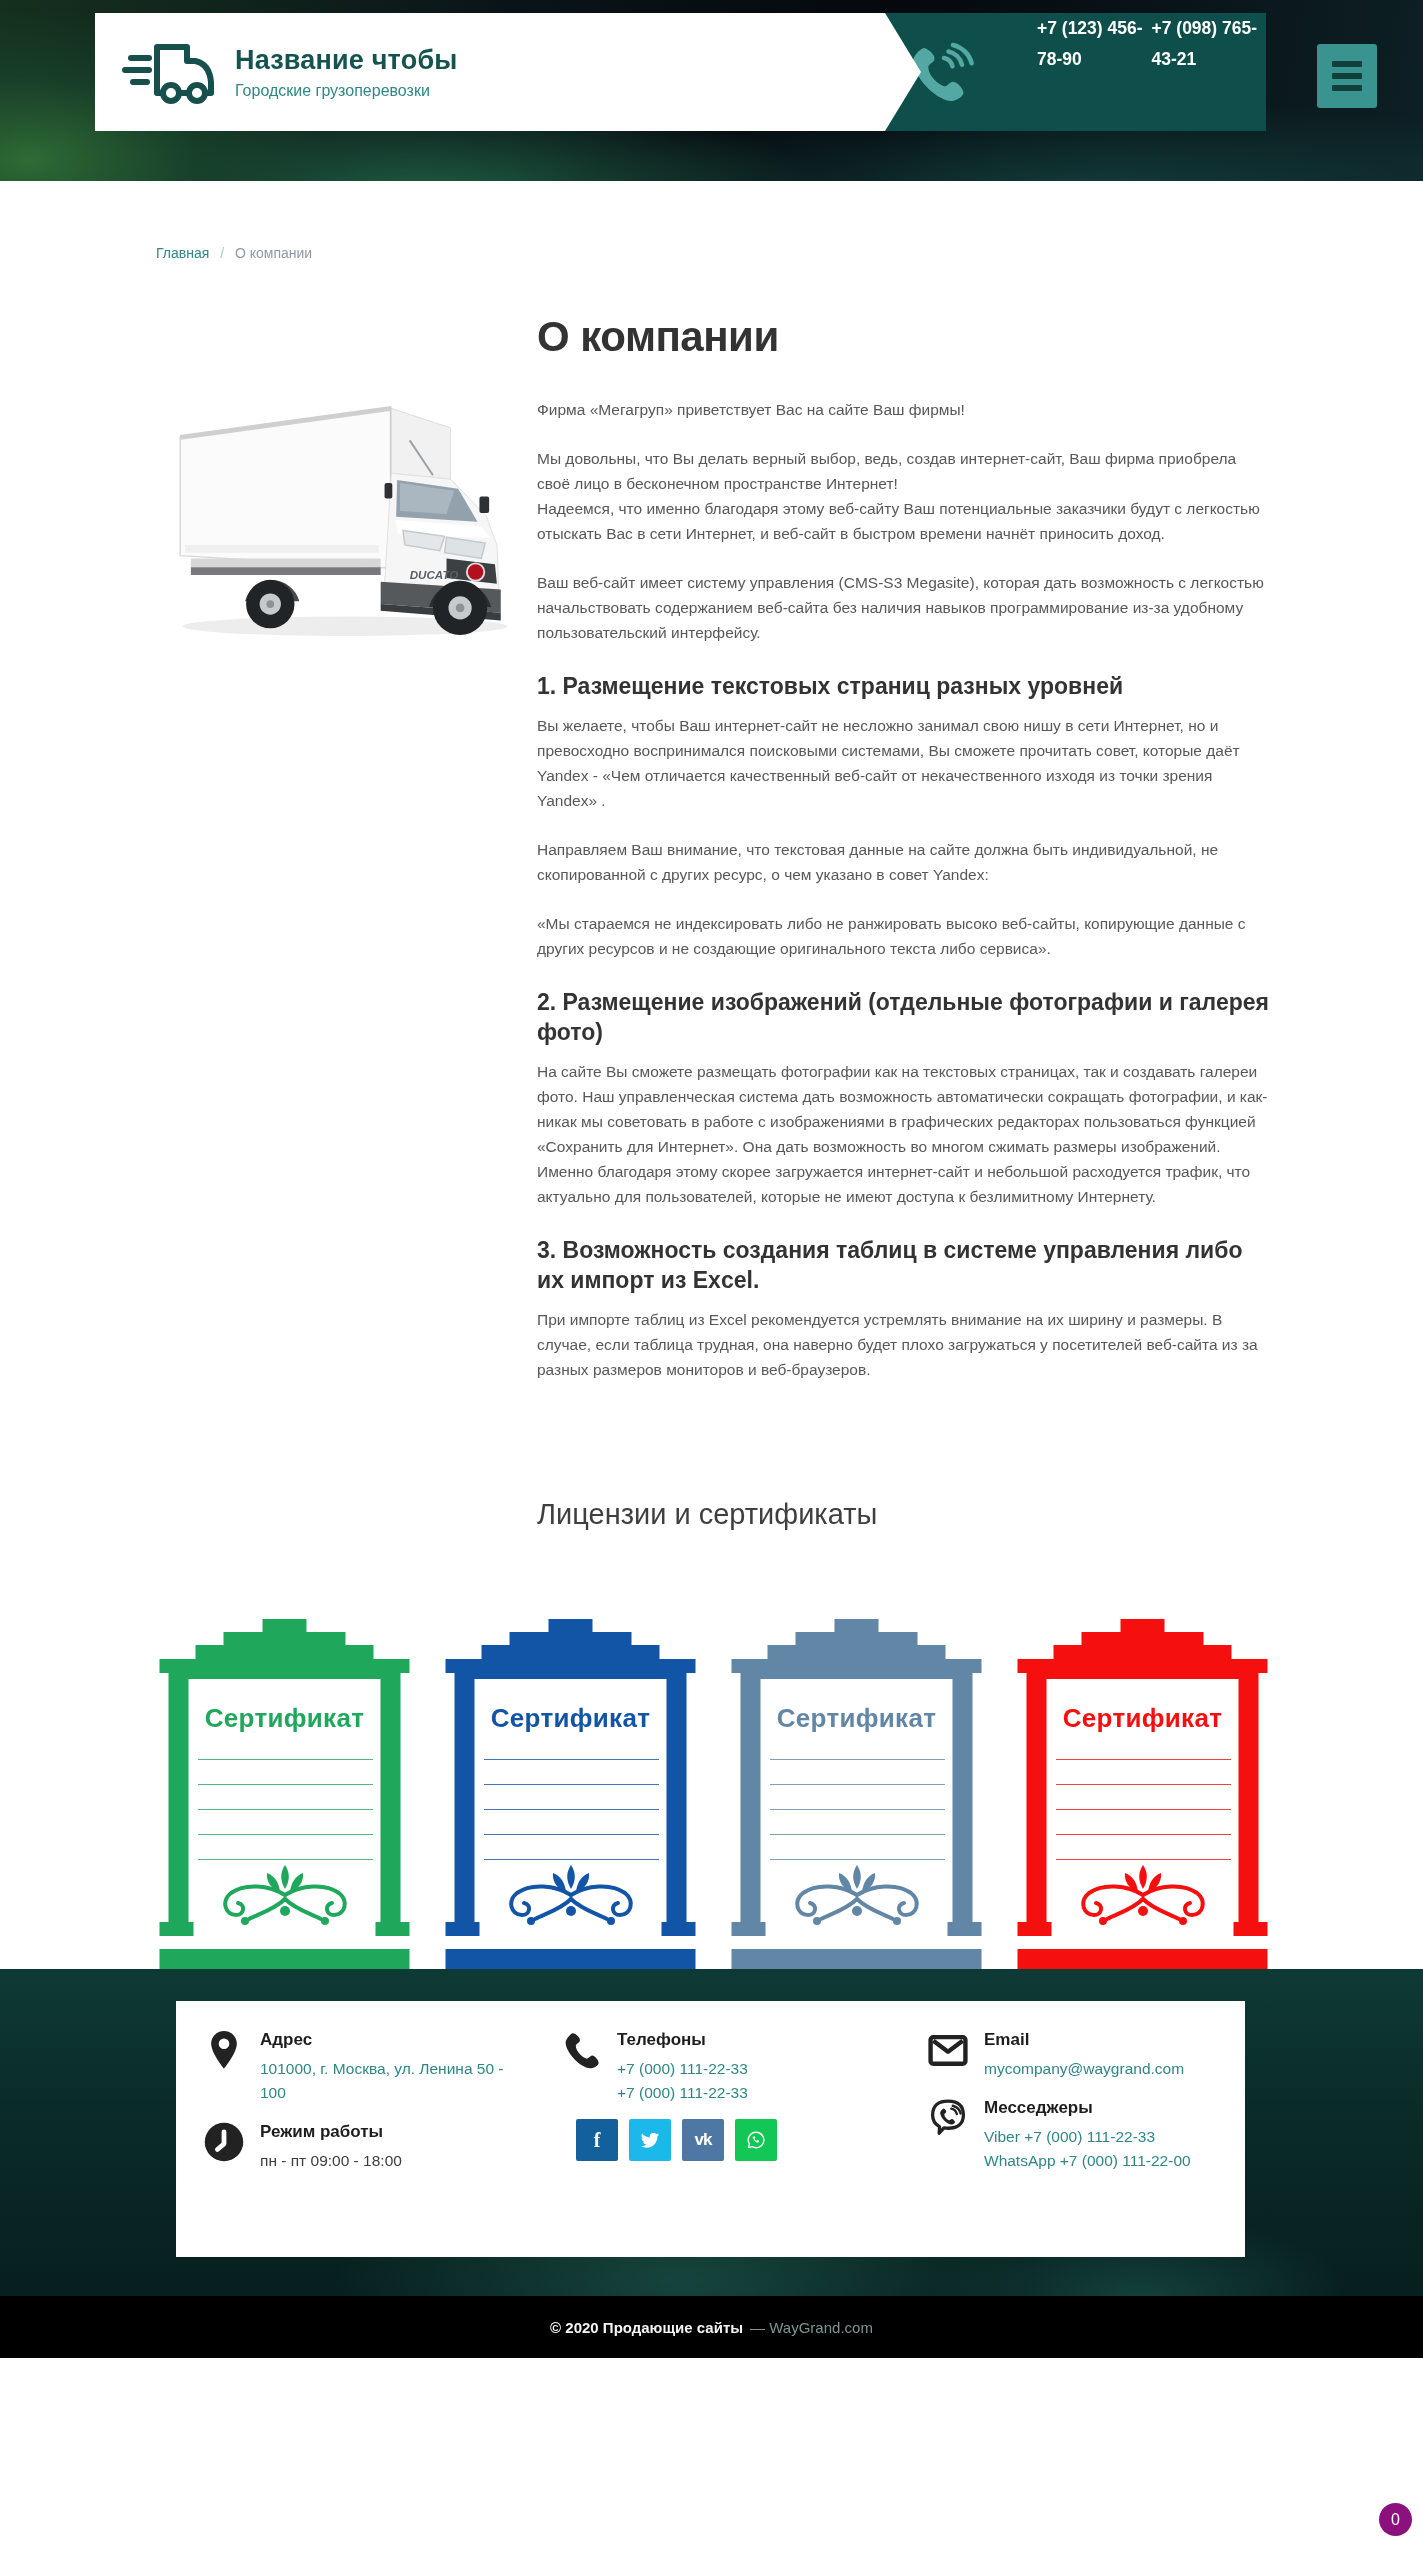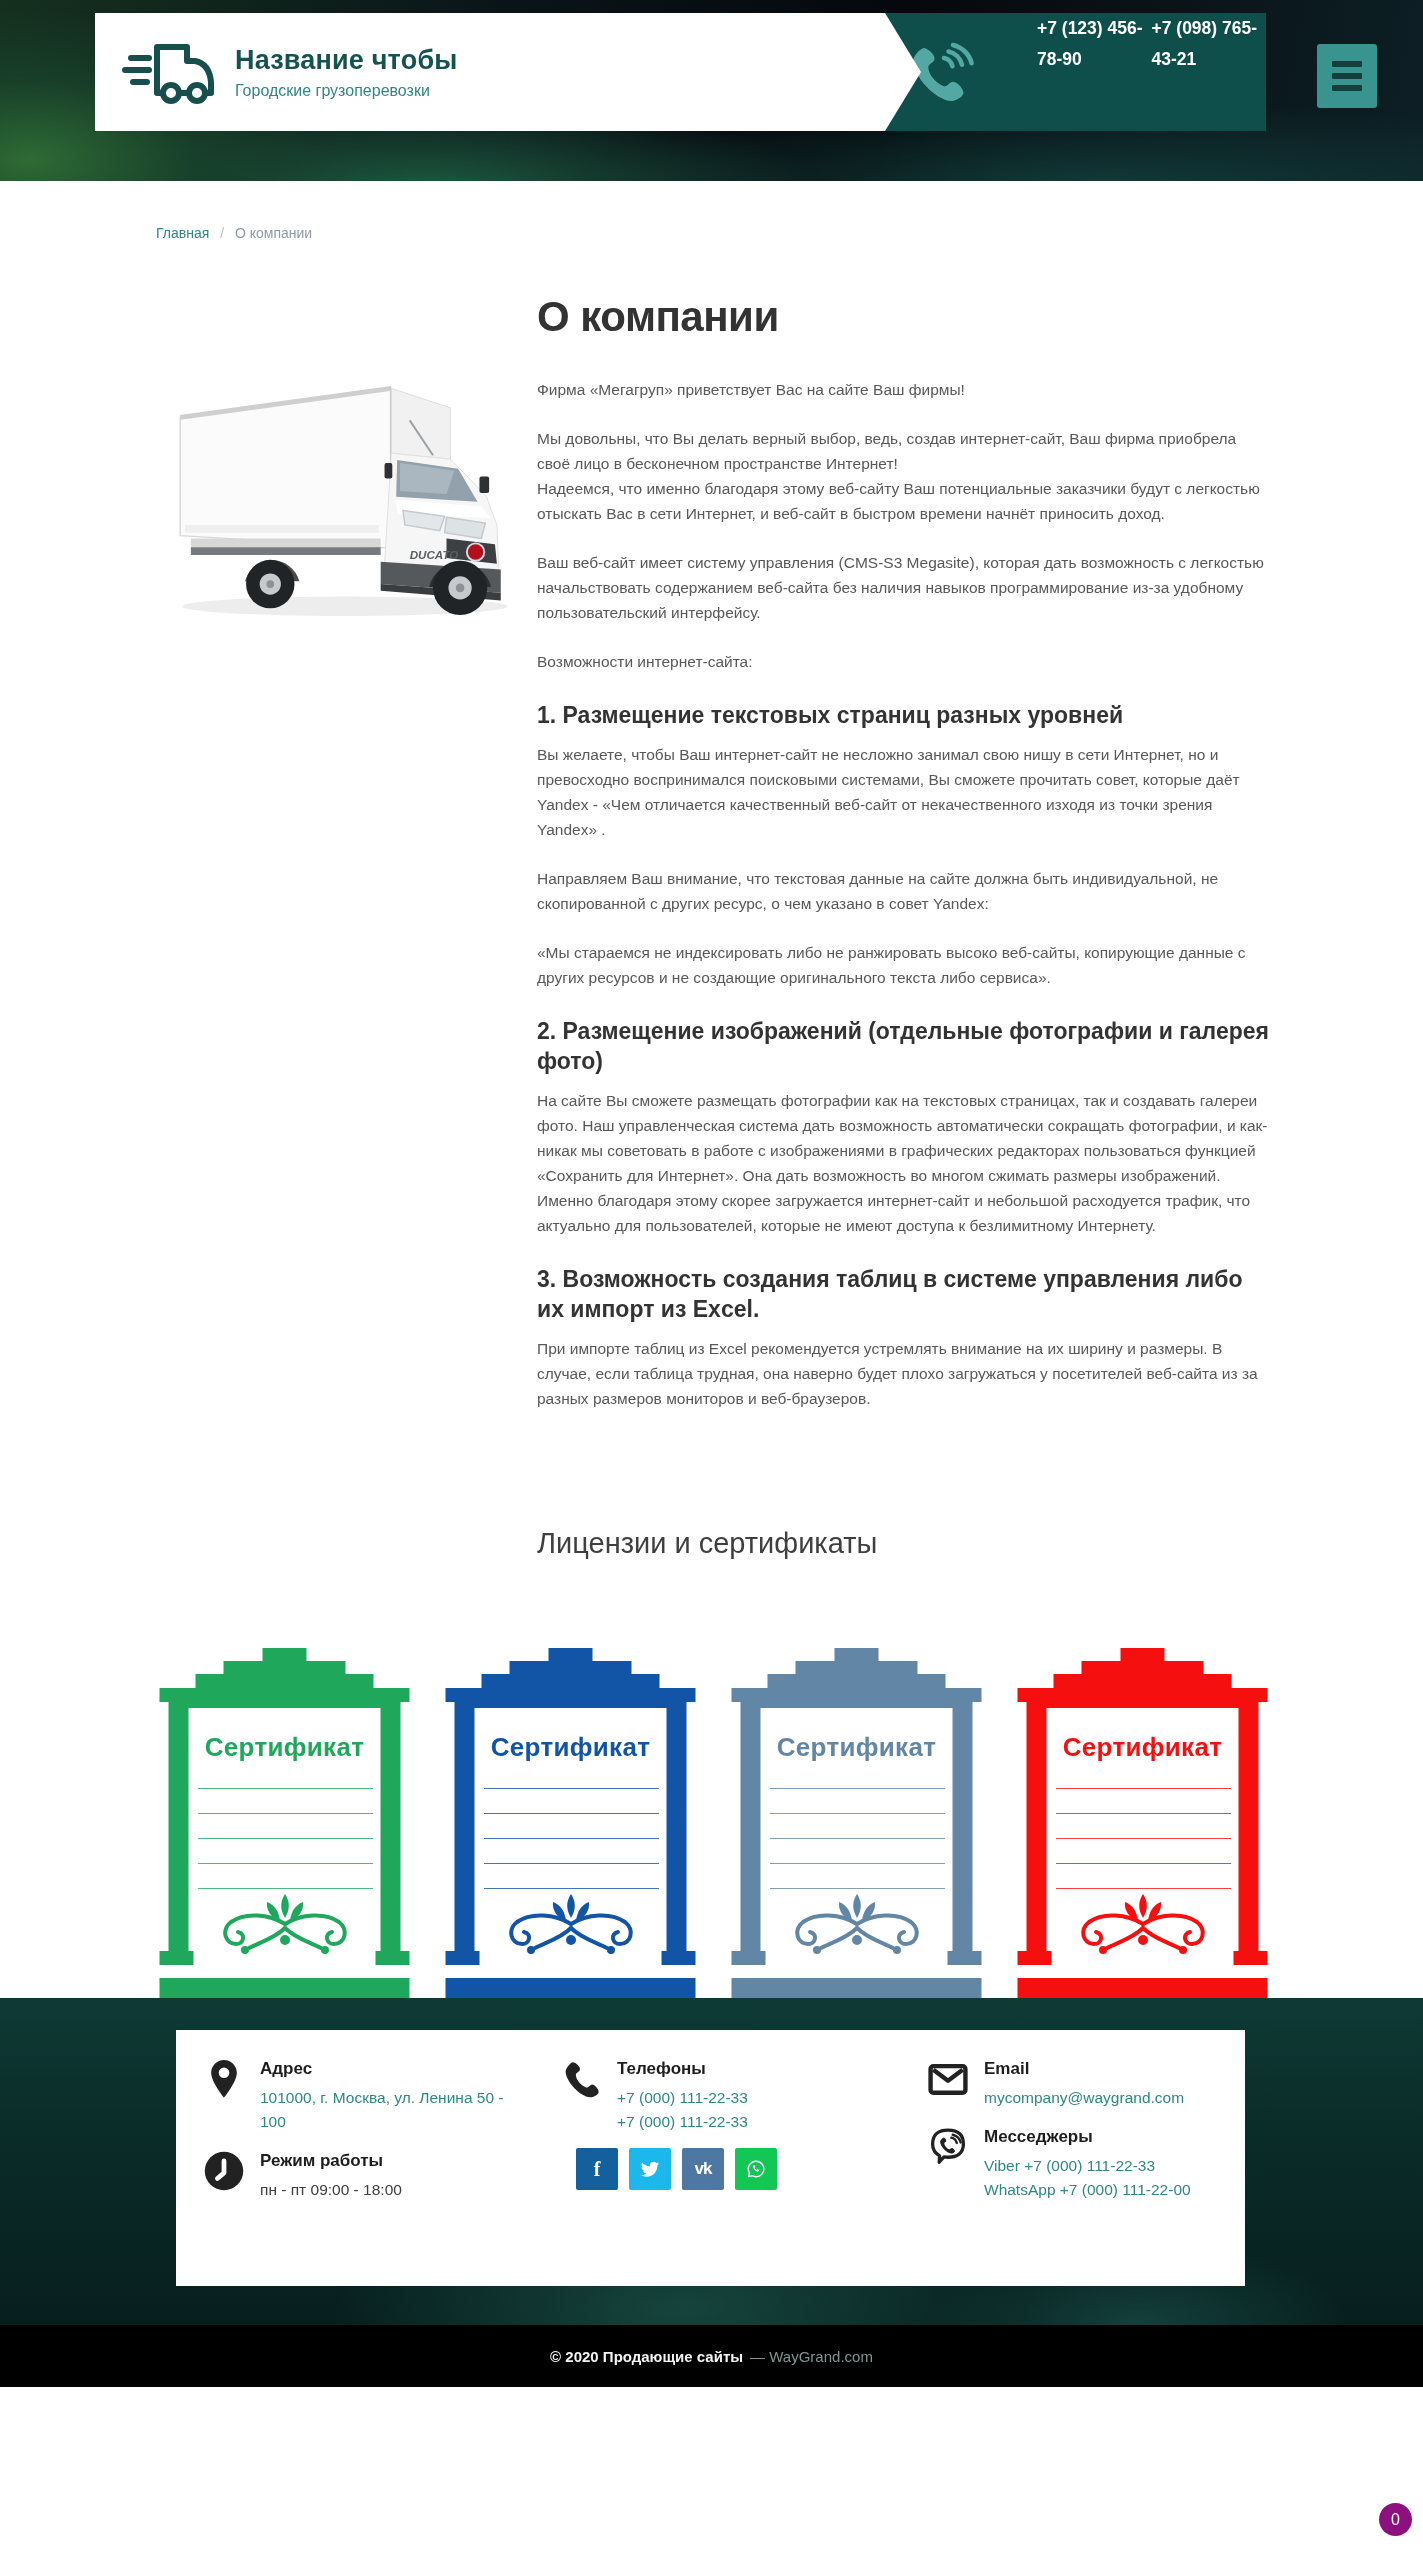--- a/index.html
+++ b/index.html
@@ -35,21 +35,21 @@
   .phone-wave-icon { position:absolute; left:26px; top:28px; width:64px; height:62px; }
   .menu-btn {
     position:absolute; right:46px; top:44px; width:60px; height:64px;
     background:#39938f; border:none; border-radius:3px; cursor:pointer;
     display:flex; flex-direction:column; justify-content:center; align-items:center; gap:6px;
   }
   .menu-btn i { display:block; width:30px; height:6px; background:#123f3c; border-radius:1px; }
 
   
   .main { width:1115px; margin:0 auto 0 156px; }
-  .breadcrumb { padding-top:44px; font-size:14px; color:#aab3ba; }
+  .breadcrumb { padding-top:64px; font-size:14px; color:#aab3ba; }
   .breadcrumb a { color:#2e8784; text-decoration:none; }
   .breadcrumb .sep { color:#b9bec3; margin:0 7px; }
   .breadcrumb .cur { color:#8d9aa5; }
 
   .content-row { display:flex; }
   .truck-col { width:381px; flex:0 0 381px; }
   .truck-img { width:368px; height:268px; margin-top:118px; }
   .text-col { flex:1; min-width:0; }
 
   h1.page-title { font-size:42px; line-height:48px; font-weight:bold; color:#333; margin:52px 0 36px; letter-spacing:-.5px; }
@@ -193,21 +193,20 @@
       </aside>
 
       <div class="text-col">
         <h1 class="page-title">О компании</h1>
         <p>Фирма «Мегагруп» приветствует Вас на сайте Ваш фирмы!</p>
         <p>
             <span class="line">Мы довольны, что Вы делать верный выбор, ведь, создав интернет-сайт, Ваш фирма приобрела своё лицо в бесконечном пространстве Интернет!</span>
             <span class="line">Надеемся, что именно благодаря этому веб-сайту Ваш потенциальные заказчики будут с легкостью отыскать Вас в сети Интернет, и веб-сайт в быстром времени начнёт приносить доход.</span>
           </p>
         <p>Ваш веб-сайт имеет систему управления (CMS-S3 Megasite), которая дать возможность с легкостью начальствовать содержанием веб-сайта без наличия навыков программирование из-за удобному пользовательский интерфейсу.</p>
-        <p>Возможности интернет-сайта:</p>
         <h2>1. Размещение текстовых страниц разных уровней</h2>
         <p>Вы желаете, чтобы Ваш интернет-сайт не несложно занимал свою нишу в сети Интернет, но и превосходно воспринимался поисковыми системами, Вы сможете прочитать совет, которые даёт Yandex - «Чем отличается качественный веб-сайт от некачественного изходя из точки зрения Yandex» .</p>
         <p>Направляем Ваш внимание, что текстовая данные на сайте должна быть индивидуальной, не скопированной с других ресурс, о чем указано в совет Yandex:</p>
         <p>«Мы стараемся не индексировать либо не ранжировать высоко веб-сайты, копирующие данные с других ресурсов и не создающие оригинального текста либо сервиса».</p>
         <h2>2. Размещение изображений (отдельные фотографии и галерея фото)</h2>
         <p>На сайте Вы сможете размещать фотографии как на текстовых страницах, так и создавать галереи фото. Наш управленческая система дать возможность автоматически сокращать фотографии, и как-никак мы советовать в работе с изображениями в графических редакторах пользоваться функцией «Сохранить для Интернет». Она дать возможность во многом сжимать размеры изображений. Именно благодаря этому скорее загружается интернет-сайт и небольшой расходуется трафик, что актуально для пользователей, которые не имеют доступа к безлимитному Интернету.</p>
         <h2>3. Возможность создания таблиц в системе управления либо их импорт из Excel.</h2>
         <p>При импорте таблиц из Excel рекомендуется устремлять внимание на их ширину и размеры. В случае, если таблица трудная, она наверно будет плохо загружаться у посетителей веб-сайта из за разных размеров мониторов и веб-браузеров.</p>
       </div>
     </div>

